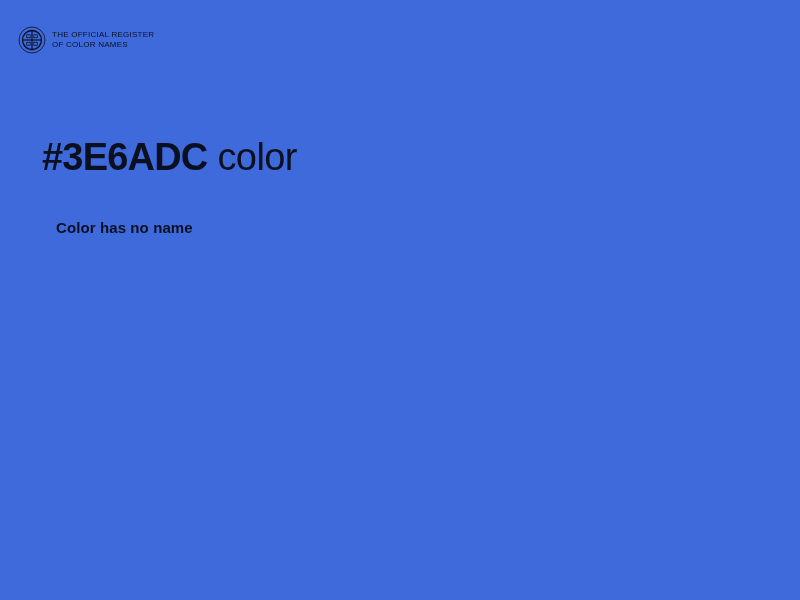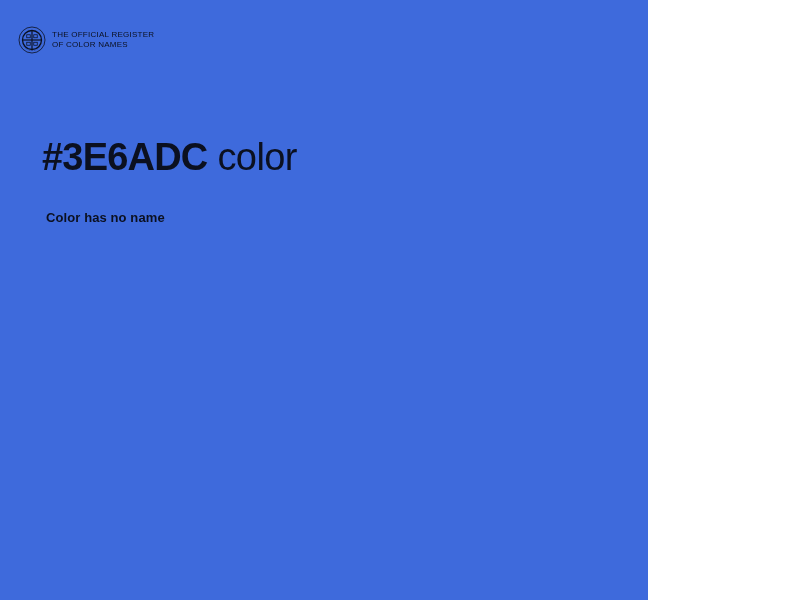--- a/index.html
+++ b/index.html
@@ -12,21 +12,21 @@
     width: 800px;
     height: 600px;
     overflow: hidden;
     font-family: "Liberation Sans", sans-serif;
     -webkit-font-smoothing: antialiased;
   }
 
   
   #page {
     position: relative;
-    width: 648px;
+    width: 800px;
     height: 600px;
     background: #3E6ADC;
     box-sizing: border-box;
     text-decoration: underline;
   }
 
   
   #brand {
     position: absolute;
     left: 18px;
@@ -81,24 +81,24 @@
   #page-title .hex {
     font-weight: 700;
     letter-spacing: -0.8px;
   }
 
   #page-title .word {
     font-weight: 400;
   }
 
   #color-name-status {
-    margin: 4px;
+    margin: 14px;
     padding-top: 28px;
     font-family: "Liberation Sans", sans-serif;
-    font-size: 13px;
+    font-size: 15px;
     font-weight: 700;
     line-height: 12px;
     color: #0b1020;
     letter-spacing: 0.1px;
     white-space: nowrap;
   }
 </style>
 </head>
 <body>
 

